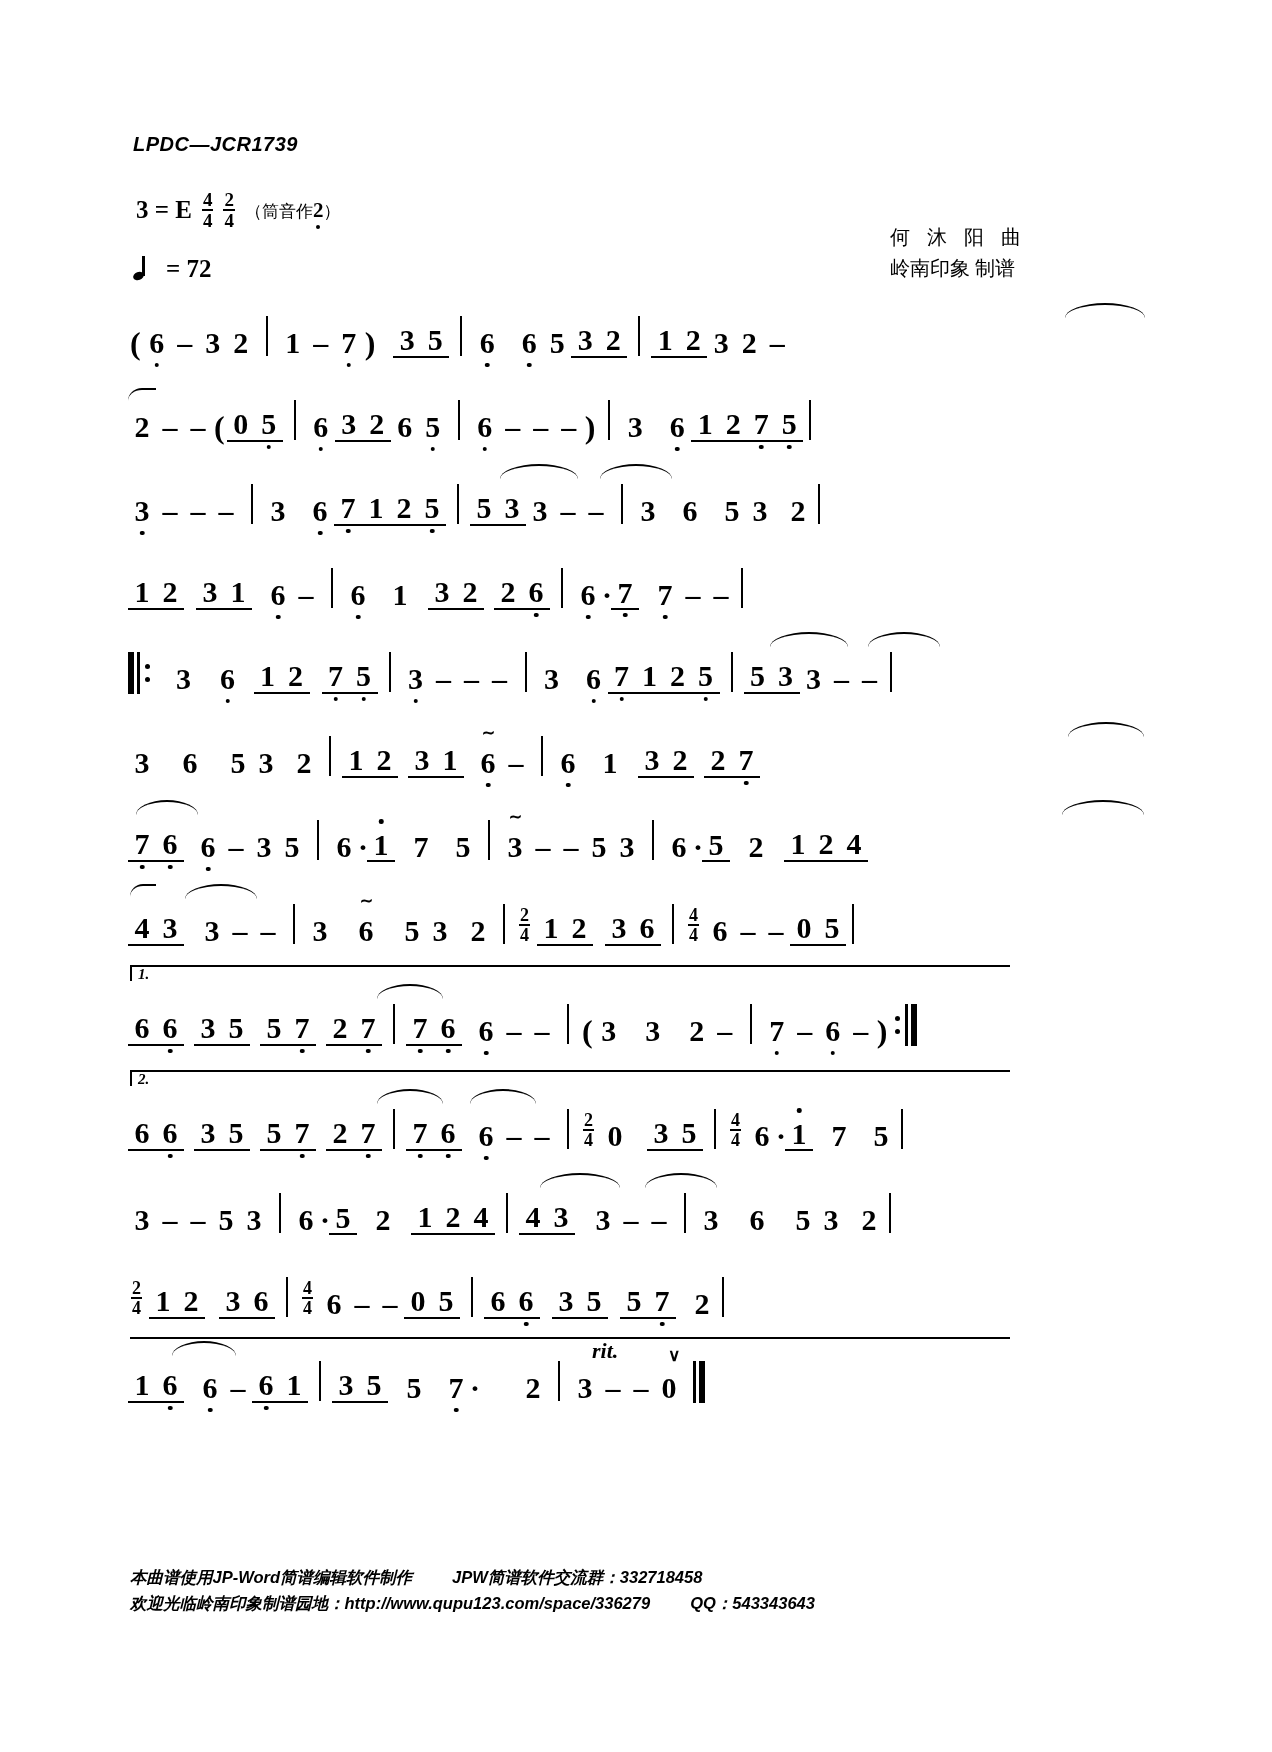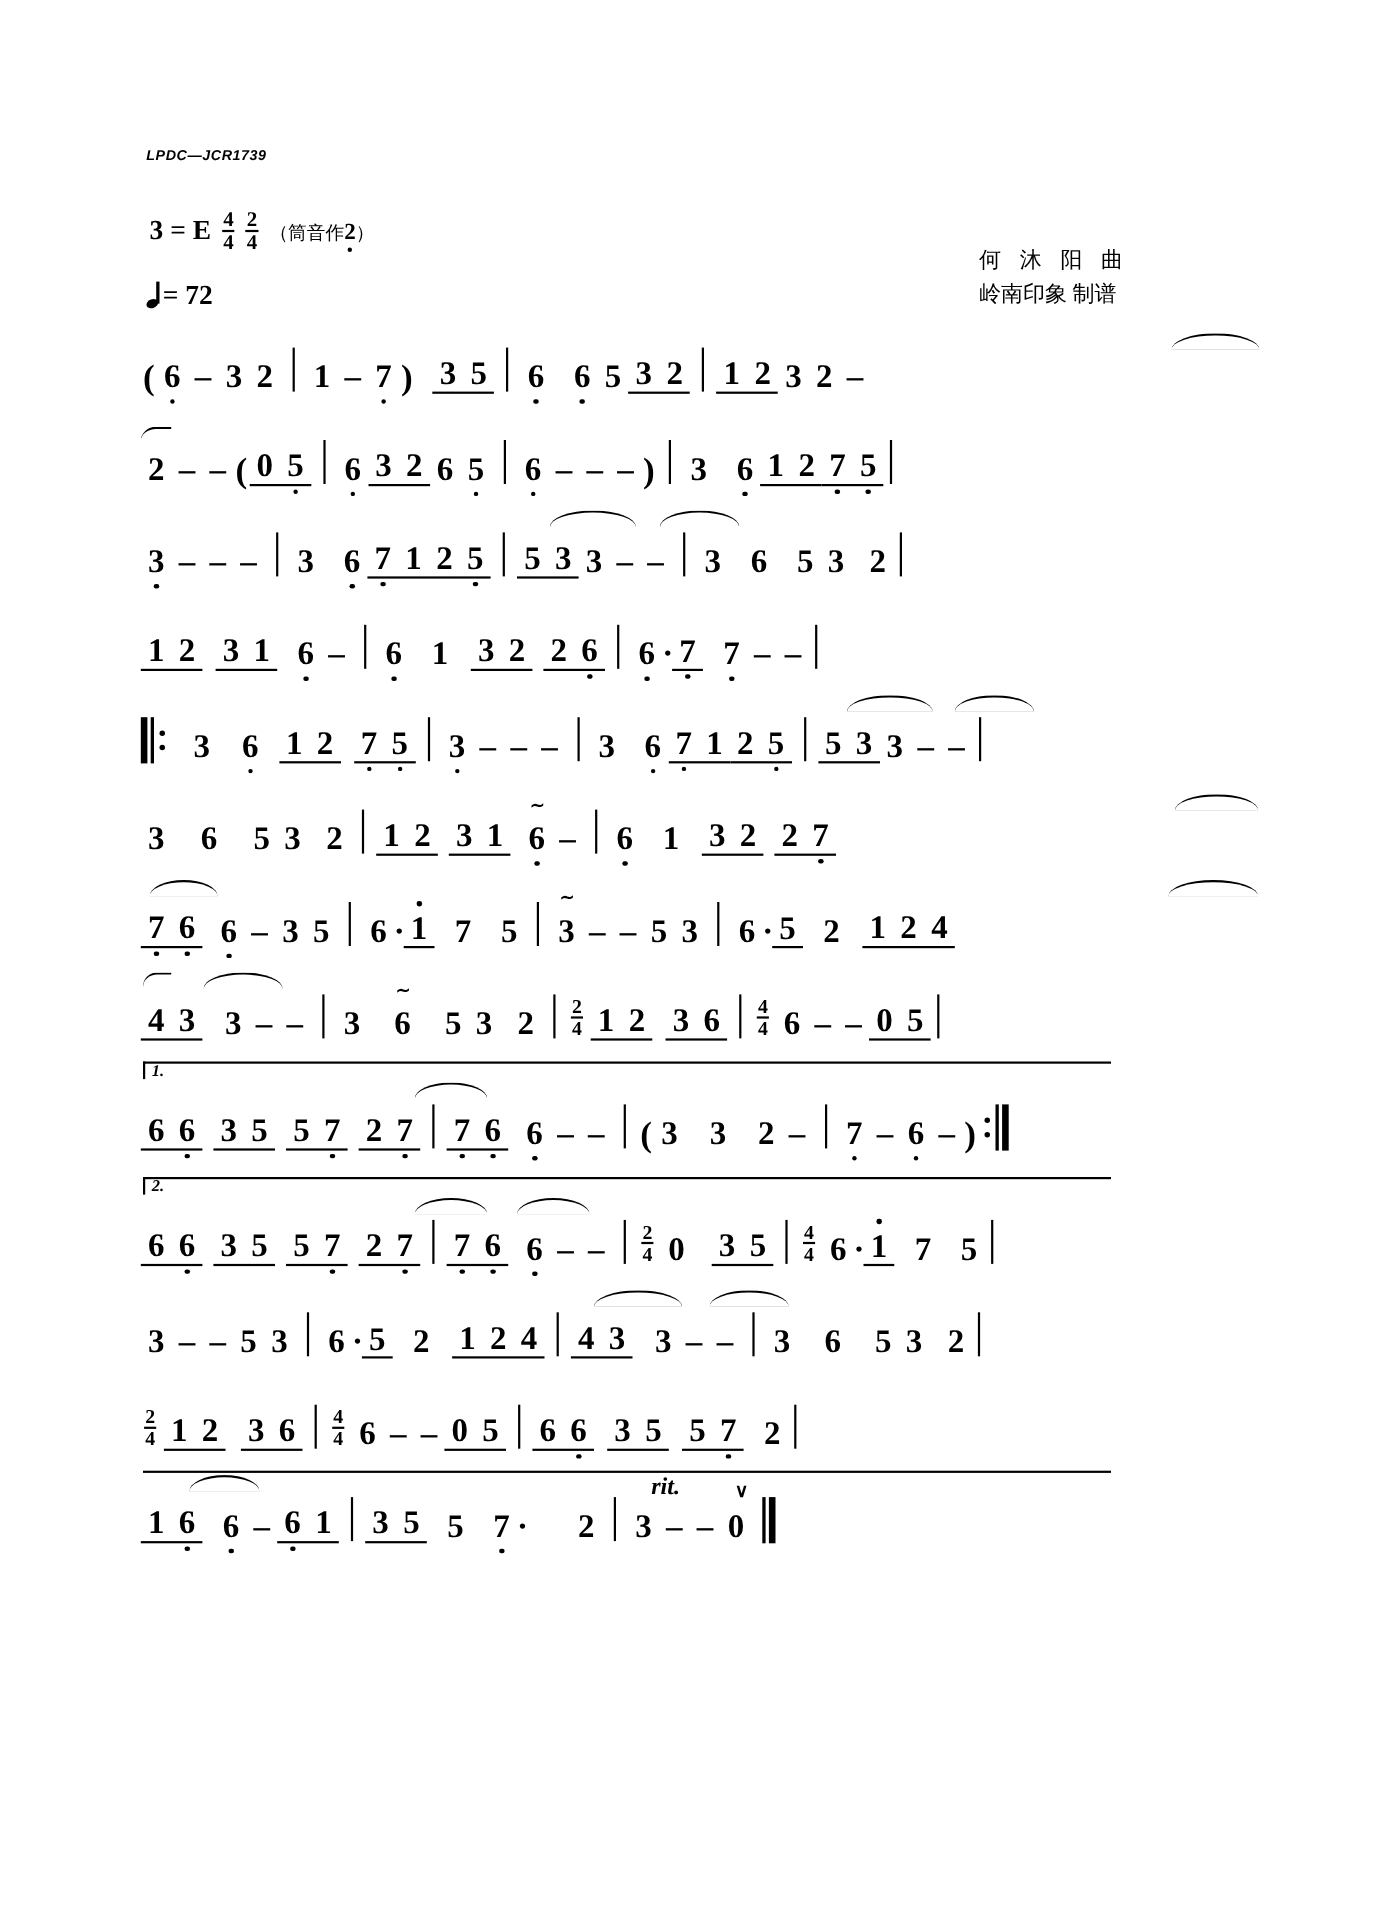--- a/index.html
+++ b/index.html
@@ -12,21 +12,21 @@
     position:relative;
     overflow:hidden;
   }
   .page{position:relative;width:1272px;height:1752px;}
 
   
   .catalog{
     position:absolute; left:133px; top:133px;
     font-family:"Liberation Sans", sans-serif;
     font-style:italic; font-weight:600;
-    font-size:13px; letter-spacing:.5px;
+    font-size:20px; letter-spacing:.5px;
   }
   .title{
     position:absolute; left:0; top:140px; width:1272px;
     text-align:center;
     font-family:"Liberation Serif", serif;
     font-weight:bold; font-style:italic;
     font-size:46px; letter-spacing:26px;
     text-indent:26px;
   }
   .subtitle{
@@ -46,21 +46,21 @@
   .frac .num{border-bottom:2px solid #000;padding:0 1px;}
   .frac .den{padding:0 1px;}
   .tongyin{font-size:17px;}
   .tongyin b{font-size:21px;position:relative;}
   .tongyin b::after{content:"";position:absolute;left:50%;transform:translateX(-50%);
         bottom:-7px;width:4px;height:4px;border-radius:50%;background:#000;}
   .tempo{
     position:absolute; left:133px; top:255px;
     font-size:25px; font-weight:bold;
     font-family:"Liberation Serif", serif;
-    display:flex; align-items:center; gap:3px;
+    display:flex; align-items:center; gap:21px;
   }
   .qnote{display:inline-block;position:relative;width:12px;height:26px;}
   .qnote::before{content:"";position:absolute;left:0;bottom:2px;width:11px;height:8px;
       background:#000;border-radius:50%;transform:rotate(-20deg);}
   .qnote::after{content:"";position:absolute;left:9px;bottom:6px;width:2.5px;height:20px;background:#000;}
 
   .credits{
     position:absolute; right:245px; top:222px;
     text-align:left;
     font-family:"Liberation Serif", serif;
@@ -770,15 +770,25 @@
     <span class="dash">–</span>
     <span class="dash">–</span>
     <span class="note">0</span>
     <span class="endbar">
         <i></i>
         <b></b>
       </span>
   </div>
   <div class="slur" style="left:172px;top:1341px;width:64px;"></div>
 
+  <div class="footer">
+    <div class="row">
+      <span>本曲谱使用JP-Word简谱编辑软件制作</span>
+      <span class="c2">JPW简谱软件交流群：332718458</span>
+    </div>
+    <div class="row">
+      <span>欢迎光临岭南印象制谱园地：http://www.qupu123.com/space/336279</span>
+      <span class="c2">QQ：543343643</span>
+    </div>
+  </div>
 
   <div class="watermark"></div>
 </div>
 
 </body></html>

